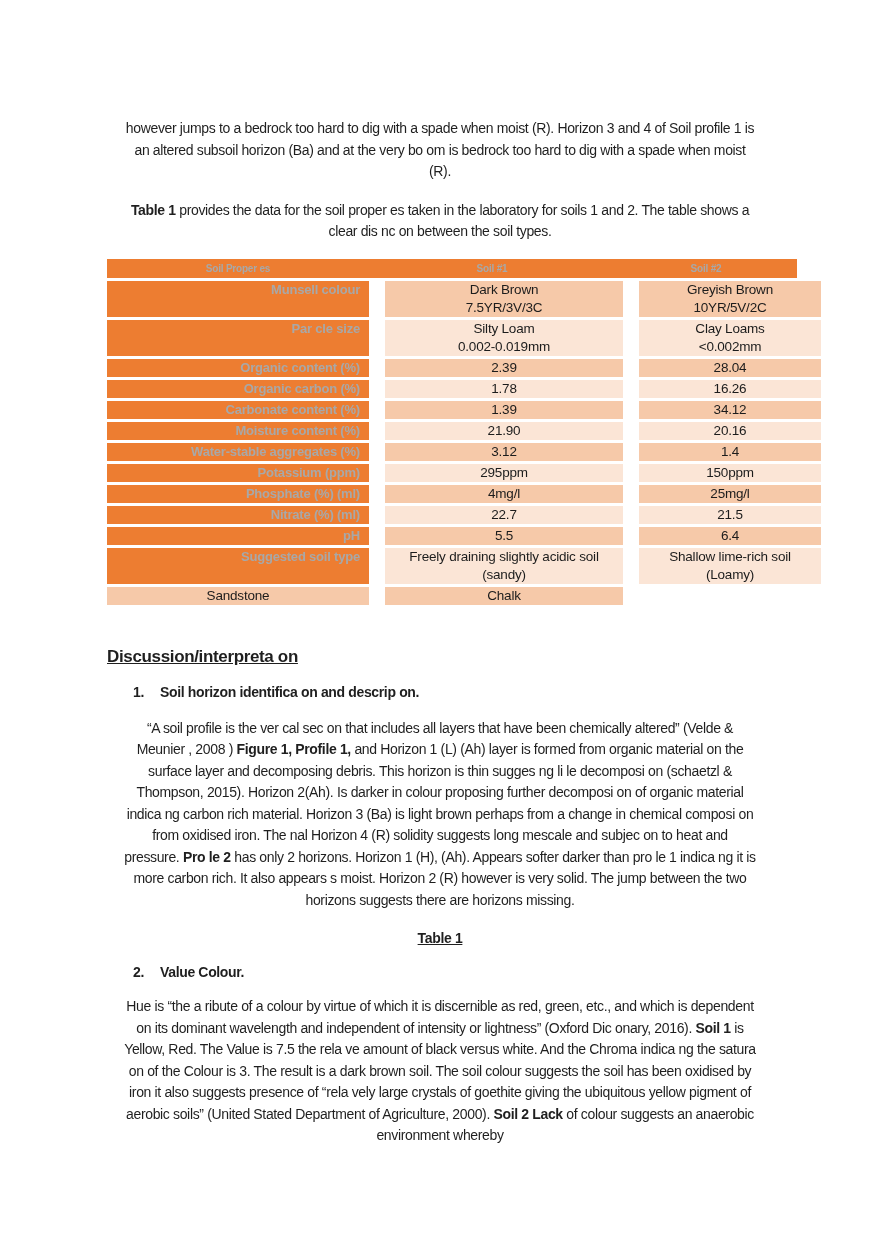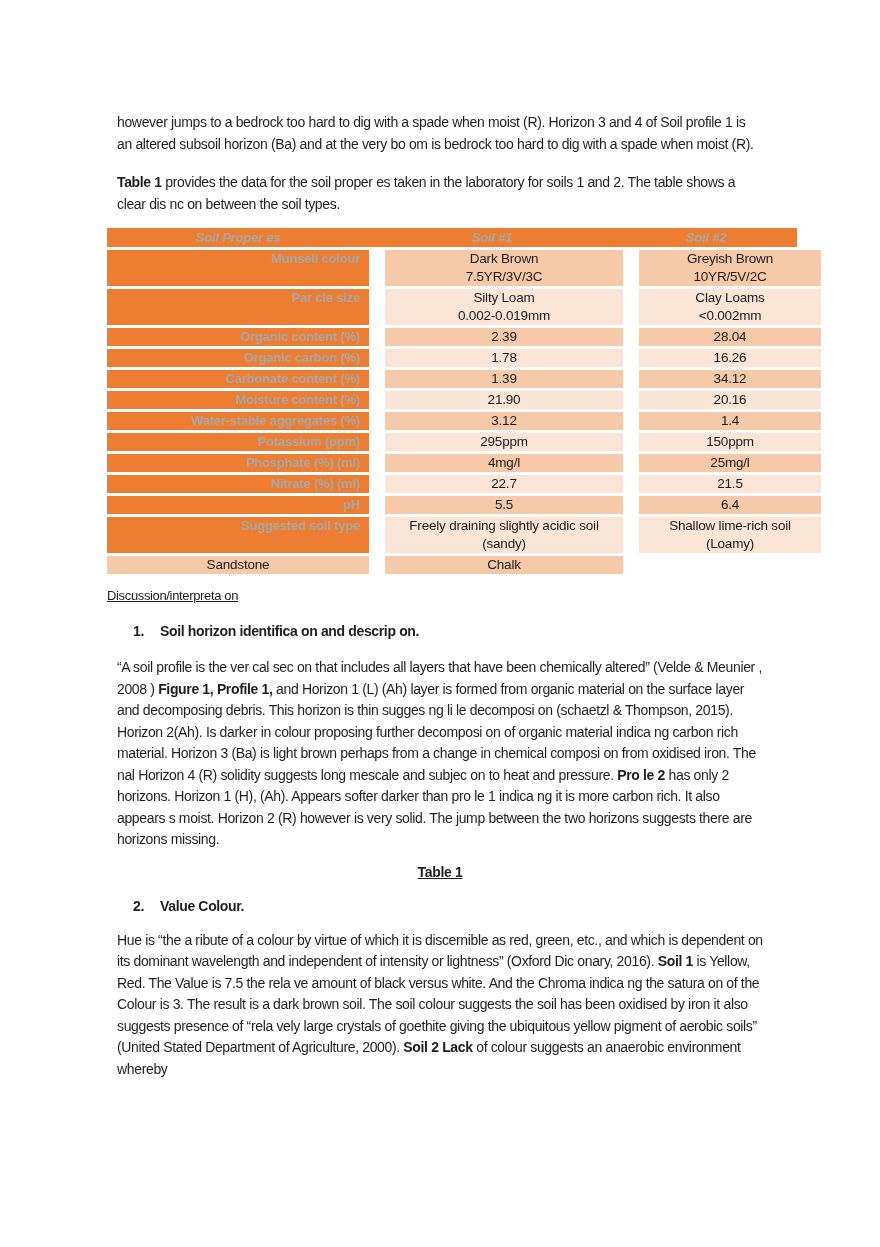--- a/index.html
+++ b/index.html
@@ -6,49 +6,48 @@
   .page{
     position:relative;
     width:880px;height:1247px;
     background:#ffffff;
     overflow:hidden;
     font-family:"Liberation Sans",sans-serif;
     color:#1f1f1f;
   }
   .content{padding:102px 107px 0 107px;width:666px;}
   .body-p{
-    margin:10px;
+    margin:16px;
     font-size:14px;
     line-height:21.5px;
     letter-spacing:-0.35px;
-    text-align:left;
+    text-align:center;
   }
   .b{font-weight:700;}
   .u{text-decoration:underline;}
   .mt-table-intro{margin-top:17px;}
 
   
   .soil-table{width:690px;margin-top:13px;}
   .t-header{
     background:var(--orange,#ED7D31);
     display:grid;
     grid-template-columns:262px 238px 182px;
     column-gap:4px;
     height:19px;
     align-items:center;
     margin-bottom:3px;
   }
   .th{
     text-align:center;
     color:var(--label-text,#A8A8A8);
     font-weight:700;
-    font-size:13px;
+    font-size:10px;
     letter-spacing:-0.2px;
     line-height:19px;
-    font-style:italic;
   }
   .t-row{
     display:grid;
     grid-template-columns:262px 238px 182px;
     column-gap:16px;
     margin-bottom:3px;
     align-items:stretch;
   }
   .t-row:last-child{margin-bottom:0;}
   .t-label{
@@ -68,23 +67,23 @@
     text-align:center;
     line-height:18px;
     min-height:18px;
     color:#1c1c1c;
   }
   .band-dark .t-cell{background:var(--band-dark,#F6C9A9);}
   .band-light .t-cell{background:var(--band-light,#FBE5D6);}
 
   
   .disc-heading{
-    margin:11px 0 0 0;
-    font-size:13px;
-    font-weight:400;
+    margin:41px 0 0 0;
+    font-size:17px;
+    font-weight:700;
     letter-spacing:-0.35px;
     line-height:22px;
   }
   .list-item{
     margin-top:13px;
     padding-left:26px;
     font-weight:700;
     font-size:14px;
     letter-spacing:-0.35px;
     line-height:22px;

